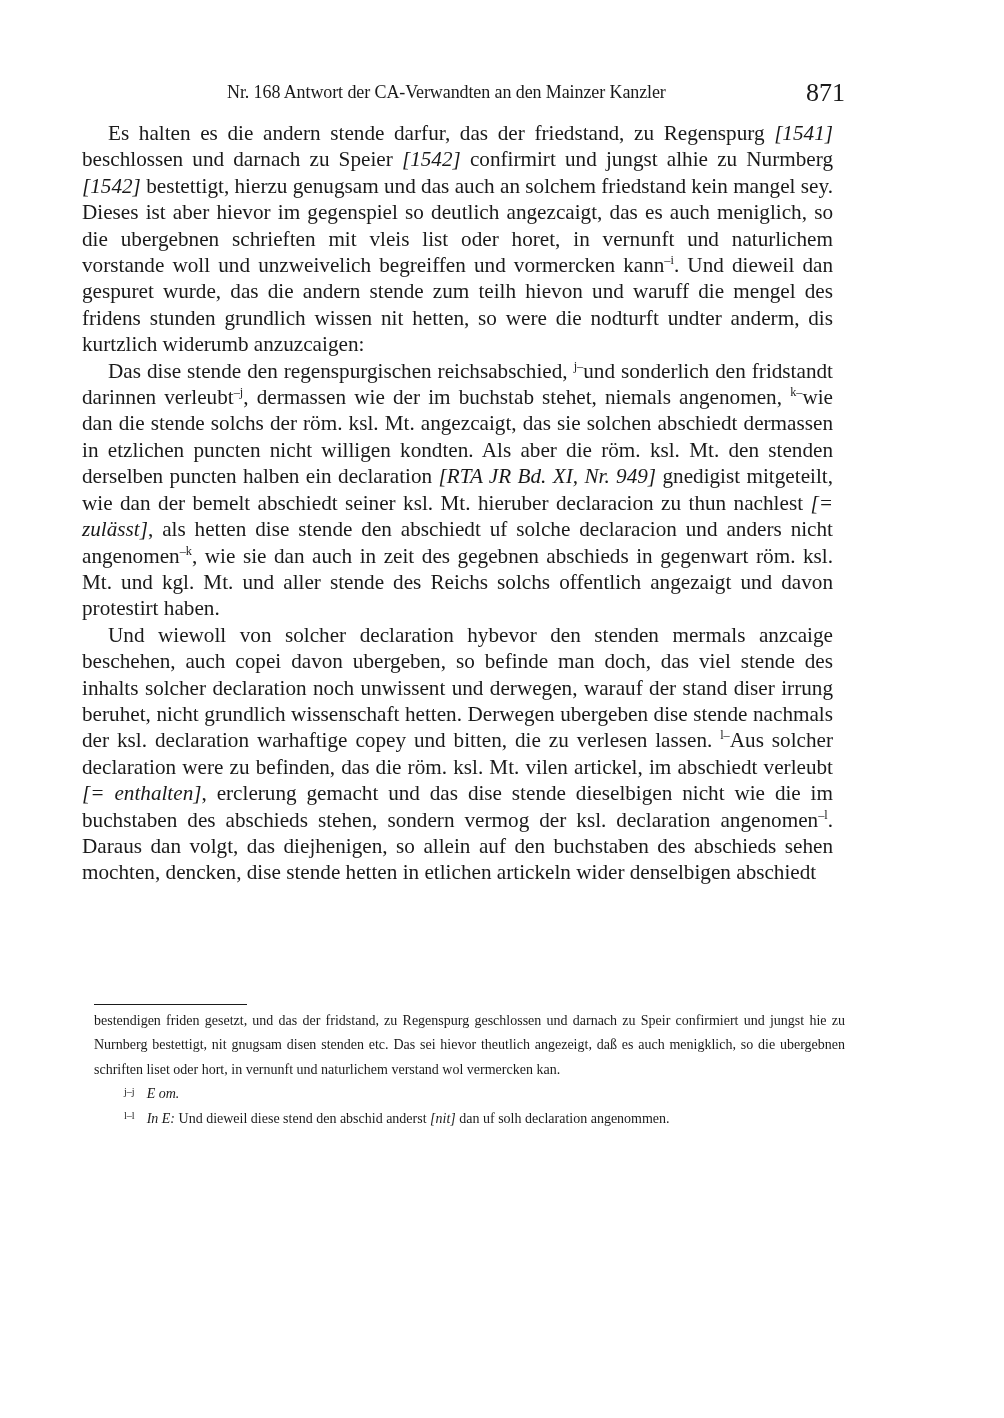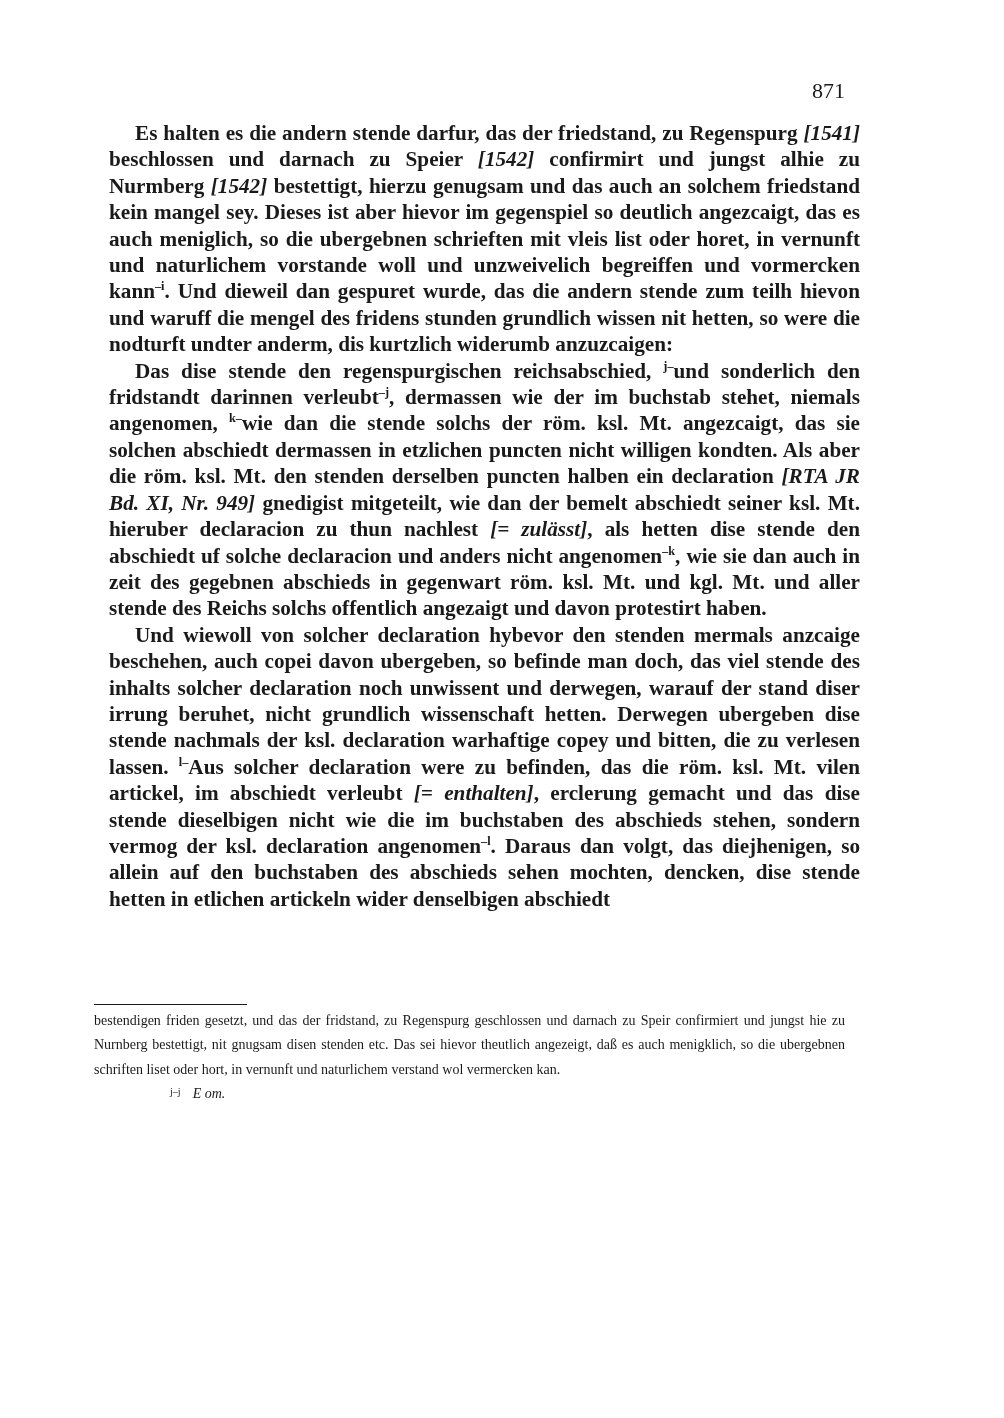--- a/index.html
+++ b/index.html
@@ -10,57 +10,59 @@
   }
   .header {
     position: absolute; left: 94px; top: 78px; width: 751px; height: 30px;
   }
   .running-title {
     position: absolute; left: 133px; top: 4px;
     font-size: 18px; letter-spacing: -0.1px; white-space: nowrap;
   }
   .page-number {
     position: absolute; right: 0; top: 0;
-    font-size: 22px;
+    font-size: 26px;
   }
   .body-text {
-    position: absolute; left: 109px; top: 120px; width: 751px;
+    position: absolute; left: 82px; top: 120px; width: 751px;
     font-size: 21.2px; line-height: 26.4px;
-    text-align: justify; hyphens: none; font-weight: bold;
+    text-align: justify; hyphens: none;
   }
   .body-text p { margin: 0; text-indent: 26px; }
   .it { font-style: italic; }
   sup.m {
     font-size: 0.58em; line-height: 0; vertical-align: 0.62em;
   }
   .footnote-rule {
     position: absolute; left: 94px; top: 1004px; width: 153px; height: 1px;
     background: #1a1a1a;
   }
   .footnotes {
     position: absolute; left: 94px; top: 1009px; width: 751px;
     font-size: 14px; line-height: 24.4px; text-align: justify;
   }
   .footnotes p { margin: 0; }
   .fn { text-indent: 30px; }
-  .fn .mark { font-size: 0.72em; vertical-align: 0.35em; line-height: 0; margin-right: 12px; margin-left: 46px; }
+  .fn .mark { font-size: 0.72em; vertical-align: 0.35em; line-height: 0; margin-right: 12px; }
 </style>
 </head>
 <body>
 
 <div class="header">
+  <span class="running-title">Nr. 168 Antwort der CA-Verwandten an den Mainzer Kanzler</span>
   <span class="page-number">871</span>
 </div>
 
 <div class="body-text">
   <p><span>Es halten es die andern stende darfur, das der friedstand, zu Regenspurg </span><span class="it">[1541]</span><span> beschlossen und darnach zu Speier </span><span class="it">[1542]</span><span> confirmirt und jungst alhie zu Nurmberg </span><span class="it">[1542]</span><span> bestettigt, hierzu genugsam und das auch an solchem friedstand kein mangel sey. Dieses ist aber hievor im gegenspiel so deutlich angezcaigt, das es auch meniglich, so die ubergebnen schrieften mit vleis list oder horet, in vernunft und naturlichem vorstande woll und unzweivelich begreiffen und vormercken kann</span><sup class="m">–i</sup><span>. Und dieweil dan gespuret wurde, das die andern stende zum teilh hievon und waruff die mengel des fridens stunden grundlich wissen nit hetten, so were die nodturft undter anderm, dis kurtzlich widerumb anzuzcaigen:</span></p>
 
   <p><span>Das dise stende den regenspurgischen reichsabschied, </span><sup class="m">j–</sup><span>und sonderlich den fridstandt darinnen verleubt</span><sup class="m">–j</sup><span>, dermassen wie der im buchstab stehet, niemals angenomen, </span><sup class="m">k–</sup><span>wie dan die stende solchs der röm. ksl. Mt. angezcaigt, das sie solchen abschiedt dermassen in etzlichen puncten nicht willigen kondten. Als aber die röm. ksl. Mt. den stenden derselben puncten halben ein declaration </span><span class="it">[RTA JR Bd. XI, Nr. 949]</span><span> gnedigist mitgeteilt, wie dan der bemelt abschiedt seiner ksl. Mt. hieruber declaracion zu thun nachlest </span><span class="it">[= zulässt]</span><span>, als hetten dise stende den abschiedt uf solche declaracion und anders nicht angenomen</span><sup class="m">–k</sup><span>, wie sie dan auch in zeit des gegebnen abschieds in gegenwart röm. ksl. Mt. und kgl. Mt. und aller stende des Reichs solchs offentlich angezaigt und davon protestirt haben.</span></p>
 
   <p><span>Und wiewoll von solcher declaration hybevor den stenden mermals anzcaige beschehen, auch copei davon ubergeben, so befinde man doch, das viel stende des inhalts solcher declaration noch unwissent und derwegen, warauf der stand diser irrung beruhet, nicht grundlich wissenschaft hetten. Derwegen ubergeben dise stende nachmals der ksl. declaration warhaftige copey und bitten, die zu verlesen lassen. </span><sup class="m">l–</sup><span>Aus solcher declaration were zu befinden, das die röm. ksl. Mt. vilen artickel, im abschiedt verleubt </span><span class="it">[= enthalten]</span><span>, erclerung gemacht und das dise stende dieselbigen nicht wie die im buchstaben des abschieds stehen, sondern vermog der ksl. declaration angenomen</span><sup class="m">–l</sup><span>. Daraus dan volgt, das diejhenigen, so allein auf den buchstaben des abschieds sehen mochten, dencken, dise stende hetten in etlichen artickeln wider denselbigen abschiedt</span></p>
 </div>
 
 <div class="footnote-rule"></div>
 
 <div class="footnotes">
   <p>bestendigen friden gesetzt, und das der fridstand, zu Regenspurg geschlossen und darnach zu Speir confirmiert und jungst hie zu Nurnberg bestettigt, nit gnugsam disen stenden etc. Das sei hievor theutlich angezeigt, daß es auch menigklich, so die ubergebnen schriften liset oder hort, in vernunft und naturlichem verstand wol vermercken kan.</p>
   <p class="fn"><span class="mark">j–j</span><span class="it">E om.</span></p>
+  <p class="fn"><span class="mark">l–l</span><span class="it">In E:</span><span> Und dieweil diese stend den abschid anderst </span><span class="it">[nit]</span><span> dan uf solh declaration angenommen.</span></p>
 </div>
 
 </body></html>

